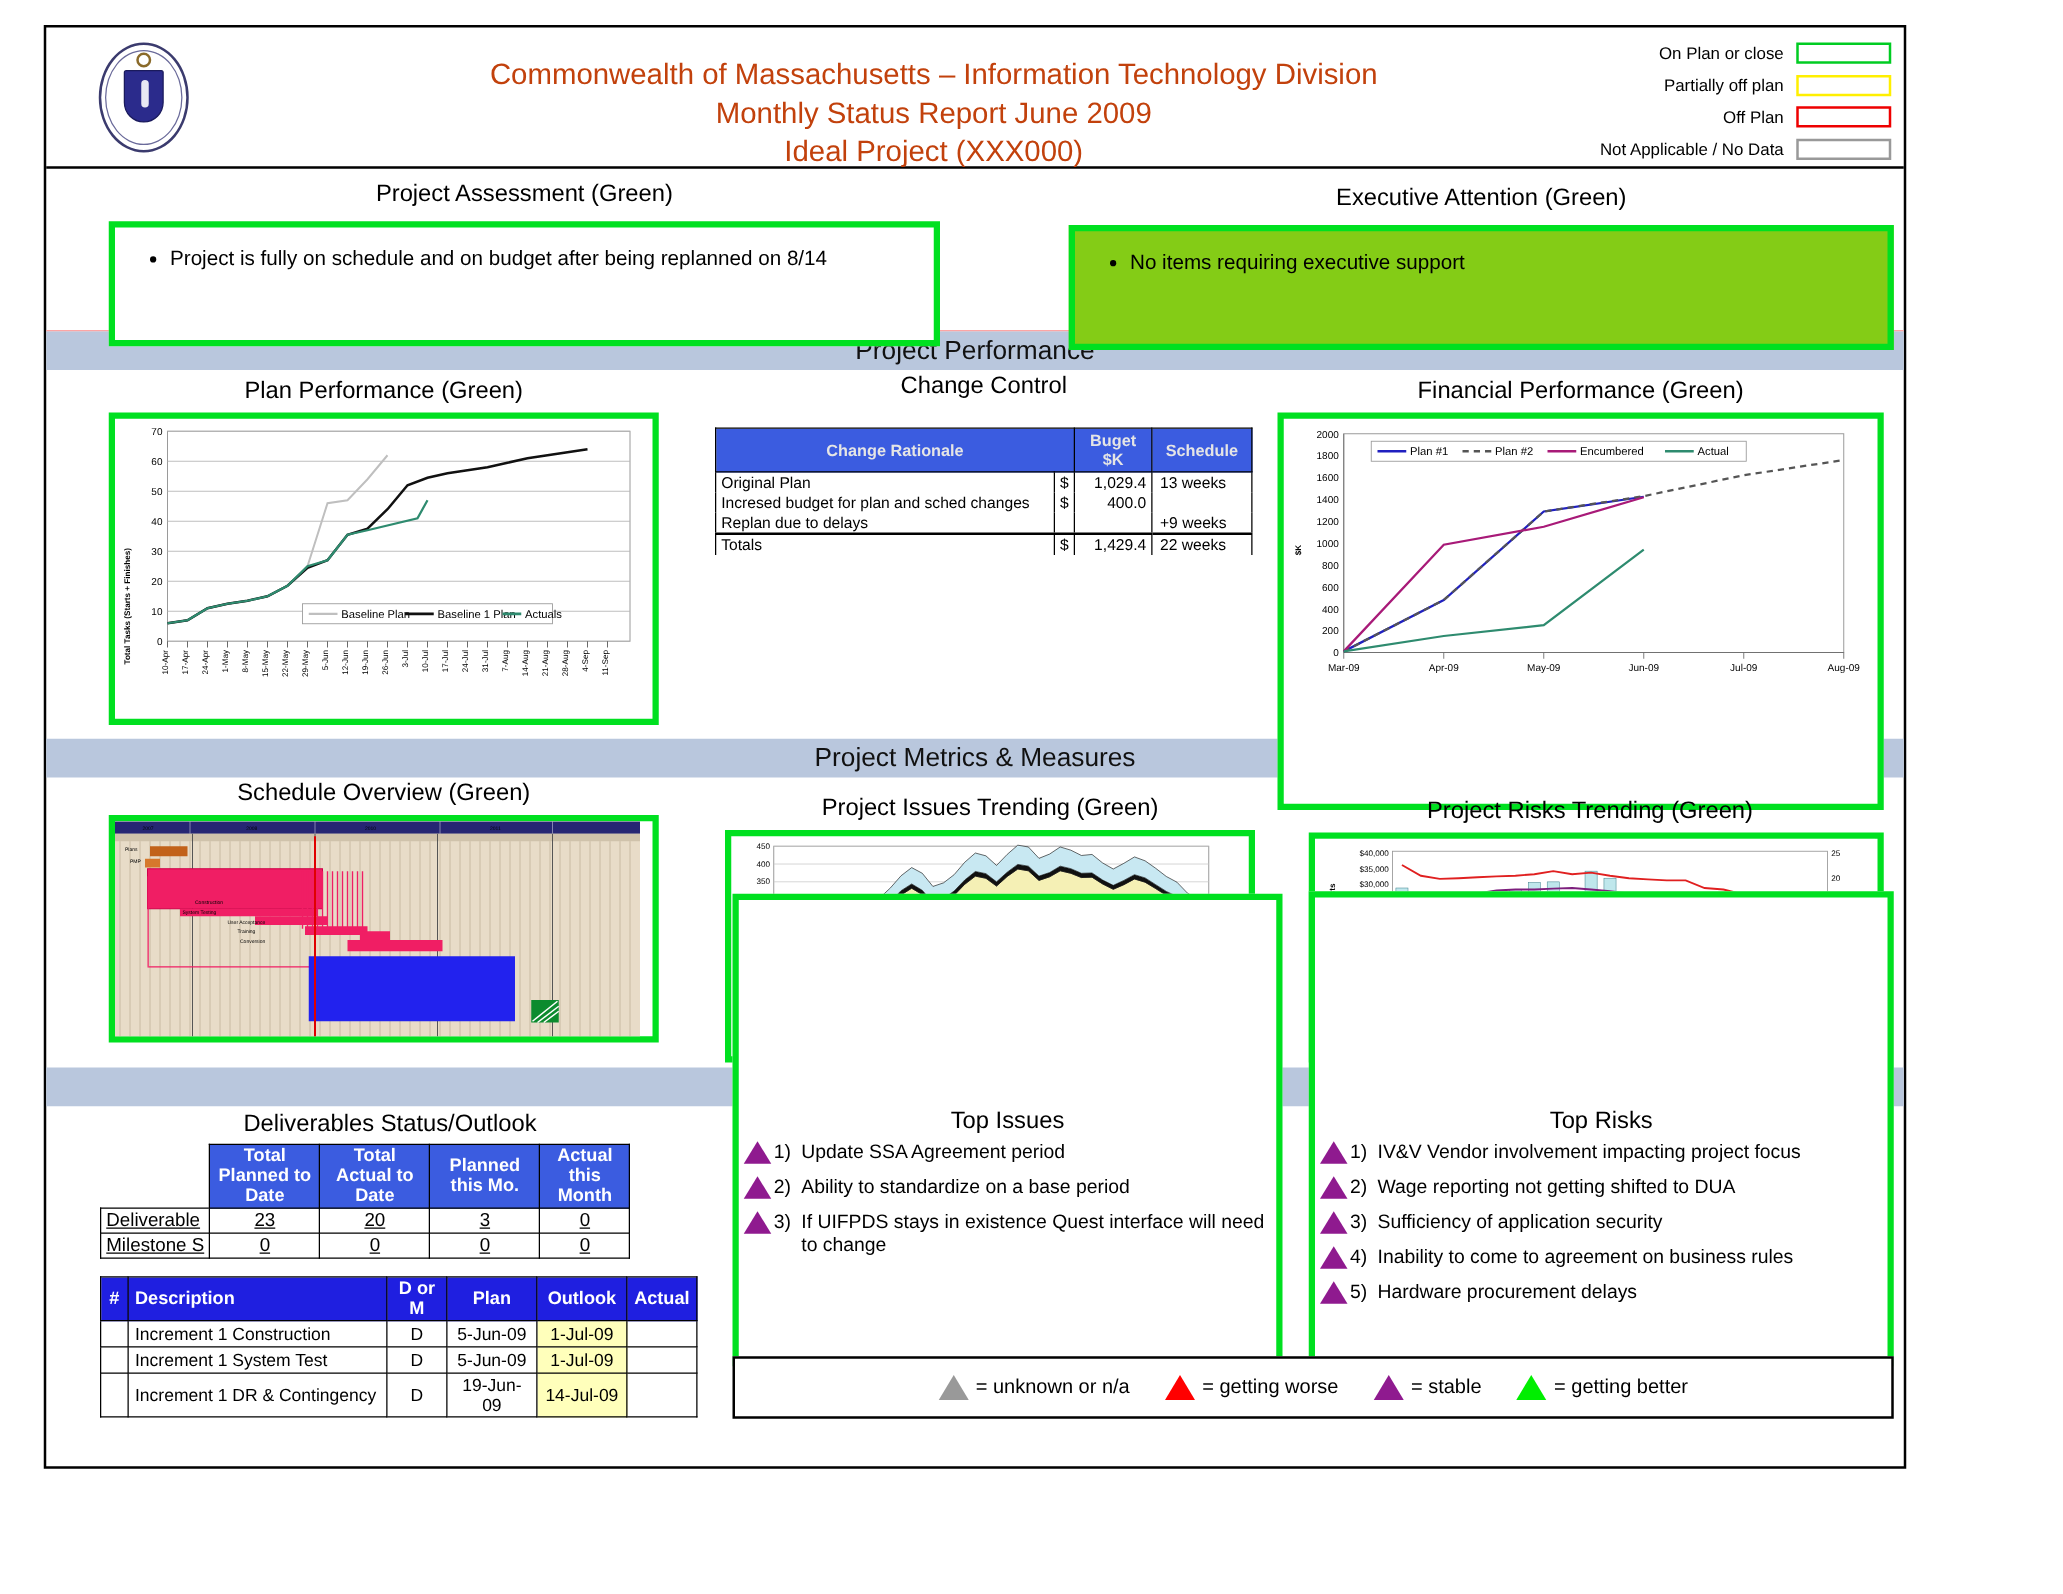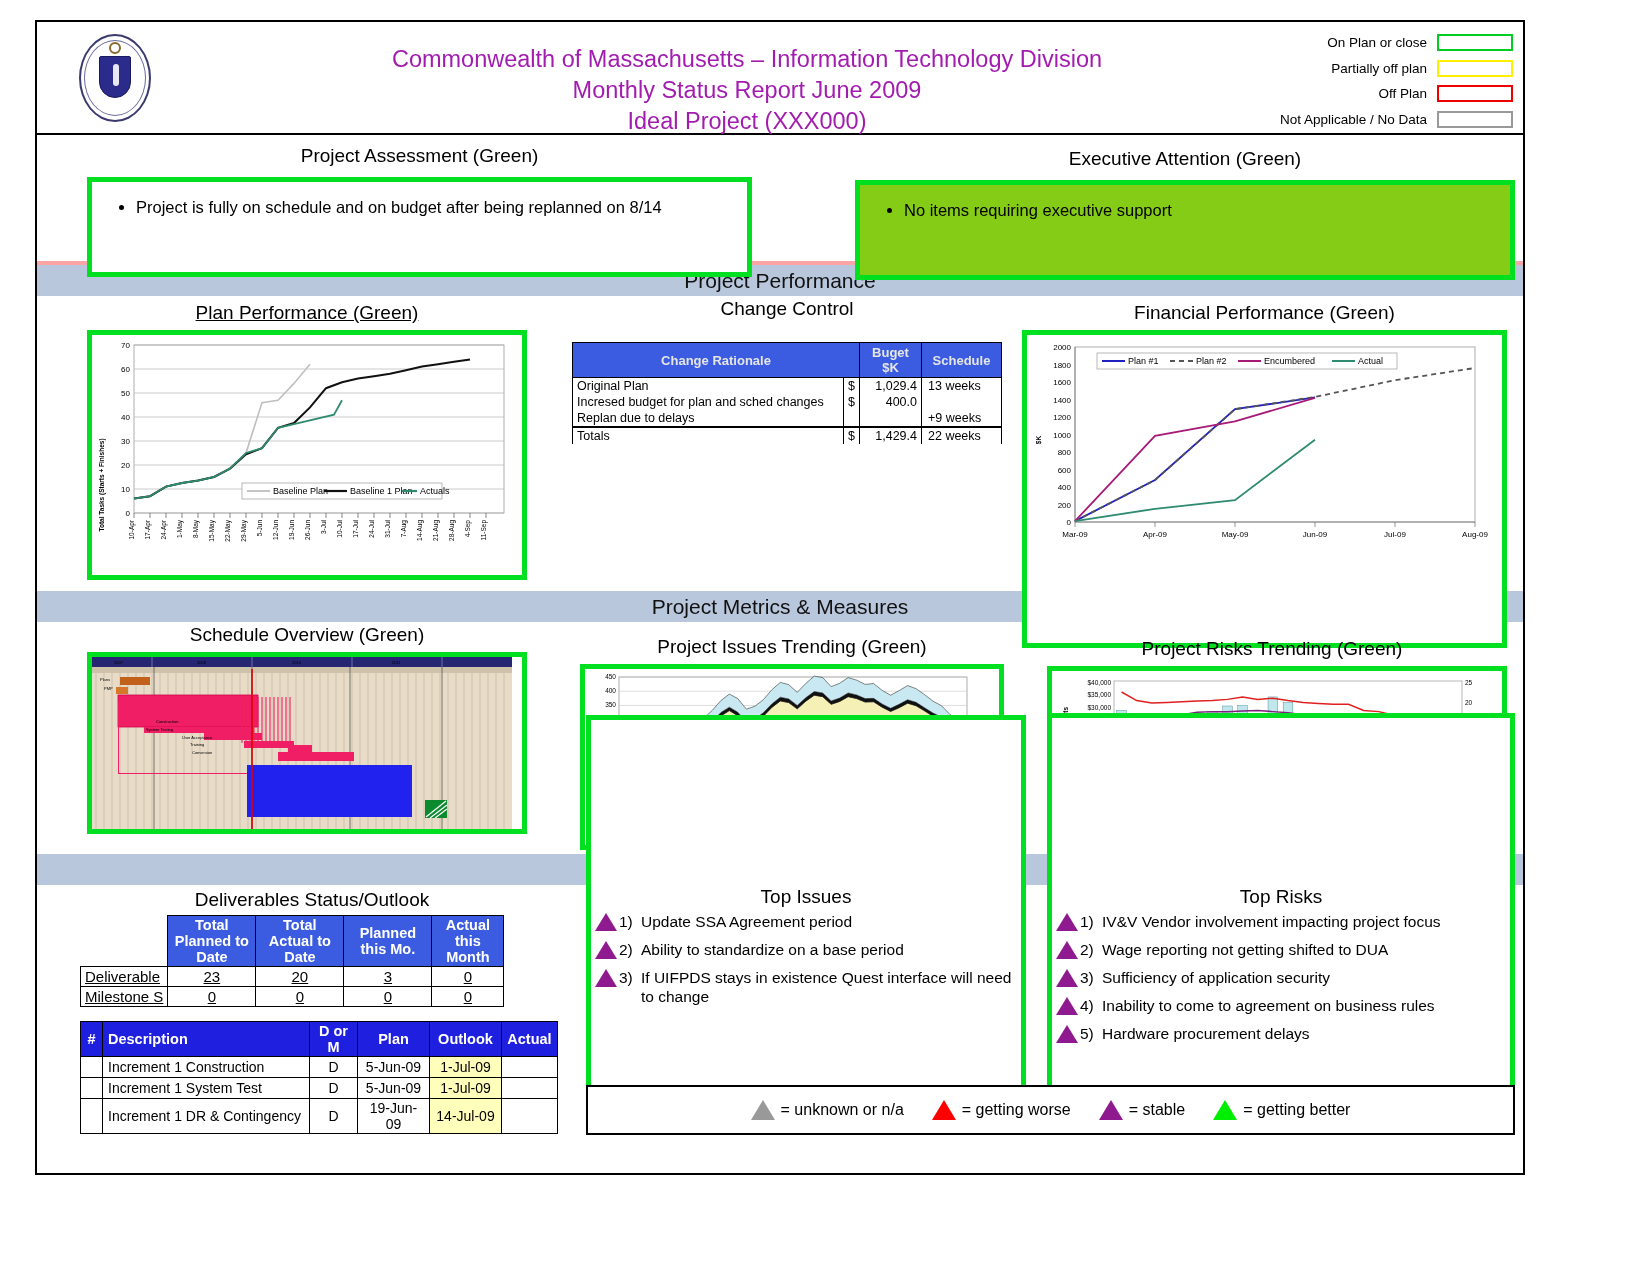--- a/index.html
+++ b/index.html
@@ -38,33 +38,33 @@
   .seal-fig {
     position:absolute; left:13px; top:7px; width:6px; height:22px;
     background:#e8e8f4; border-radius:3px;
   }
   .seal-top {
     position:absolute; left:30px; top:8px; width:12px; height:12px;
     border:2px solid #8a6a2a; border-radius:50%;
   }
   .header-title {
     position:absolute; left:200px; top:22px; width:1020px;
-    text-align:center; font-size:23.5px; line-height:31px; color:#a21caf;
+    text-align:center; font-size:23.5px; line-height:31px; color:#c2410c;
   }
   .legend-box { position:absolute; right:10px; top:8px; width:250px; }
   .legend-row { display:flex; align-items:center; height:25.5px; justify-content:flex-end; }
   .legend-label { font-size:13.5px; margin-right:10px; white-space:nowrap; }
   .legend-swatch { width:76px; height:17px; background:#fff; }
   .sw-green { border:2.5px solid #00cc22; }
   .sw-yellow { border:2.5px solid #ffef00; }
   .sw-red { border:2.5px solid #ee0000; }
   .sw-gray { border:2.5px solid #999999; }
 
   
-  .assess-row { position:relative; height:130px; border-bottom:4px solid #fca5a5; }
+  .assess-row { position:relative; height:130px; border-bottom:1px solid #fca5a5; }
   .assess-h { text-align:center; font-size:19px; padding-top:6px; }
   .panel-assess {
     position:absolute; left:50px; top:42px; width:665px; height:100px;
     border:5px solid #00e020; background:#fff;
   }
   .panel-exec {
     position:absolute; left:818px; top:45px; width:660px; height:100px;
     border:5px solid #00e020; background:#84cc16;
   }
   .bullets { margin:0; padding:14px 16px 0 44px; font-size:16.5px; line-height:22px; }
@@ -73,21 +73,21 @@
   
   .band {
     background:#b9c7dd; text-align:center; font-size:21px;
     height:31px; line-height:31px; color:#111;
   }
 
   
   .perf-row { position:relative; height:295px; }
   .chart-title { text-align:center; font-size:19px; }
 
-  .pp-wrap { position:absolute; left:20px; top:6px; width:500px;text-decoration:underline; }
+  .pp-wrap { position:absolute; left:20px; top:6px; width:500px; }
   .pp-box { margin:6px 30px 0 30px; border:5px solid #00e020; background:#fff; height:250px; position:relative; }
 
   .cc-wrap { position:absolute; left:520px; top:2px; width:460px; }
   .cc-table { margin:22px auto 0 auto; width:430px; border-collapse:collapse; font-size:12.5px; }
   .cc-table th {
     background:#3b5ce0; color:#e5e5e5; font-weight:bold; padding:2px 4px;
     border:1px solid #000; font-size:13px;
   }
   .cc-table td { border-left:1px solid #000; border-right:1px solid #000; padding:1px 4px; }
   .cc-table tr.body-row td { border-top:none; border-bottom:none; }

